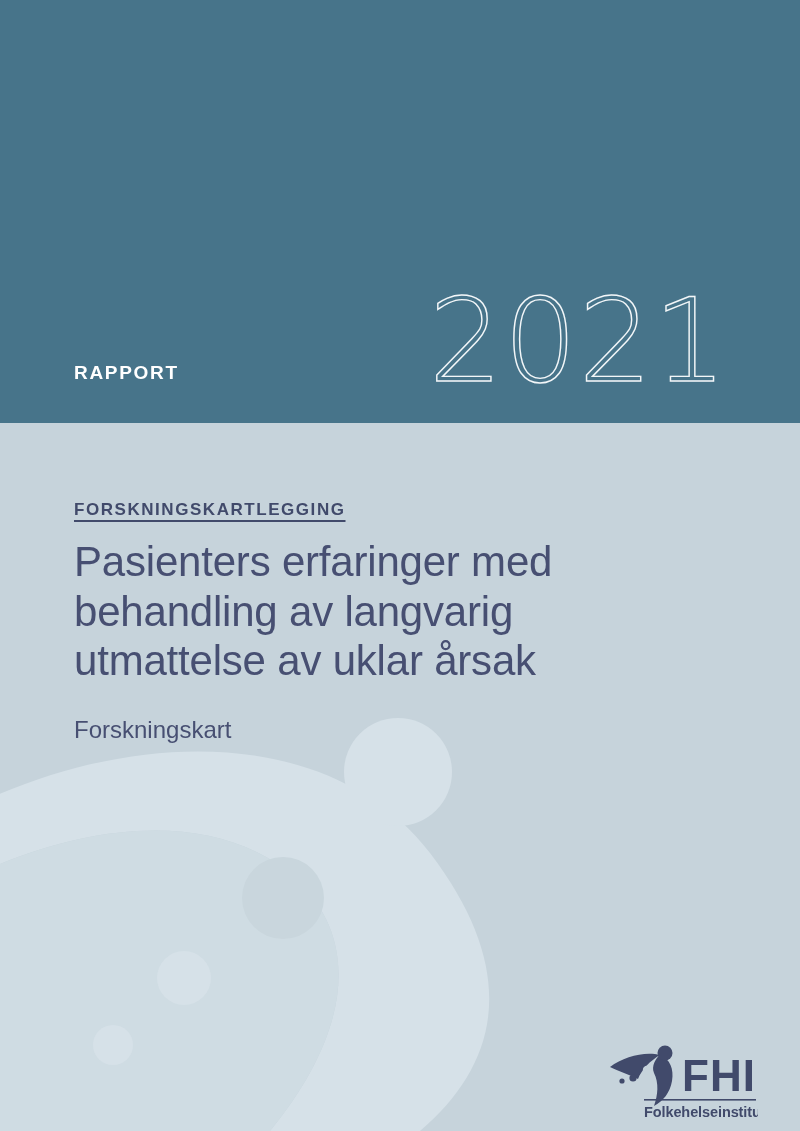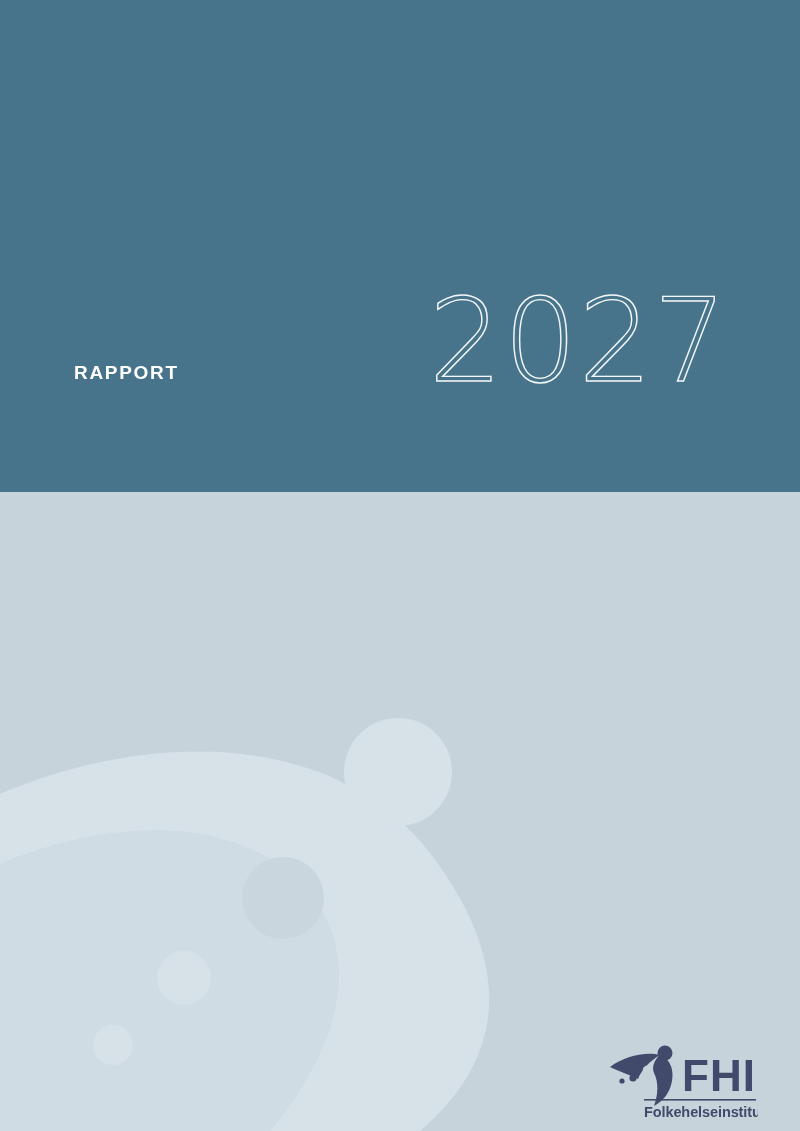--- a/index.html
+++ b/index.html
@@ -19,21 +19,21 @@
     overflow: hidden;
     background: #c6d3db;
   }
 
   
   .header-band {
     position: absolute;
     left: 0;
     top: 0;
     width: 800px;
-    height: 492px;
+    height: 423px;
     background: #47748a;
     z-index: 3;
   }
 
   .report-kicker {
     position: absolute;
     left: 74px;
     top: 363px;
     font-size: 19px;
     font-weight: bold;
@@ -152,23 +152,28 @@
         <circle cx="283" cy="475" r="41" fill="#c9d6dd"></circle>
 
         <circle cx="184" cy="555" r="27" fill="#d6e1e8"></circle>
         <circle cx="113" cy="622" r="20" fill="#d6e1e8"></circle>
       </g>
     </svg>
   </div>
 
   <div class="header-band">
     <div class="report-kicker">RAPPORT</div>
-    <div class="year">2027</div>
-  </div>
-
+    <div class="year">2021</div>
+  </div>
+
+  <div class="title-block">
+    <div class="eyebrow">FORSKNINGSKARTLEGGING</div>
+    <h1 class="main-title">Pasienters erfaringer med behandling av langvarig utmattelse av uklar årsak</h1>
+    <div class="subtitle">Forskningskart</div>
+  </div>
 
   <div class="logo">
     <svg width="150" height="78" viewBox="0 0 150 78" xmlns="http://www.w3.org/2000/svg">
       <g fill="#414a6b">
 
         <path d="M 2 22
                  C 16 11, 38 6, 52 10
                  C 42 16, 34 24, 30 34
                  C 22 30, 10 26, 2 22 Z"></path>
 

